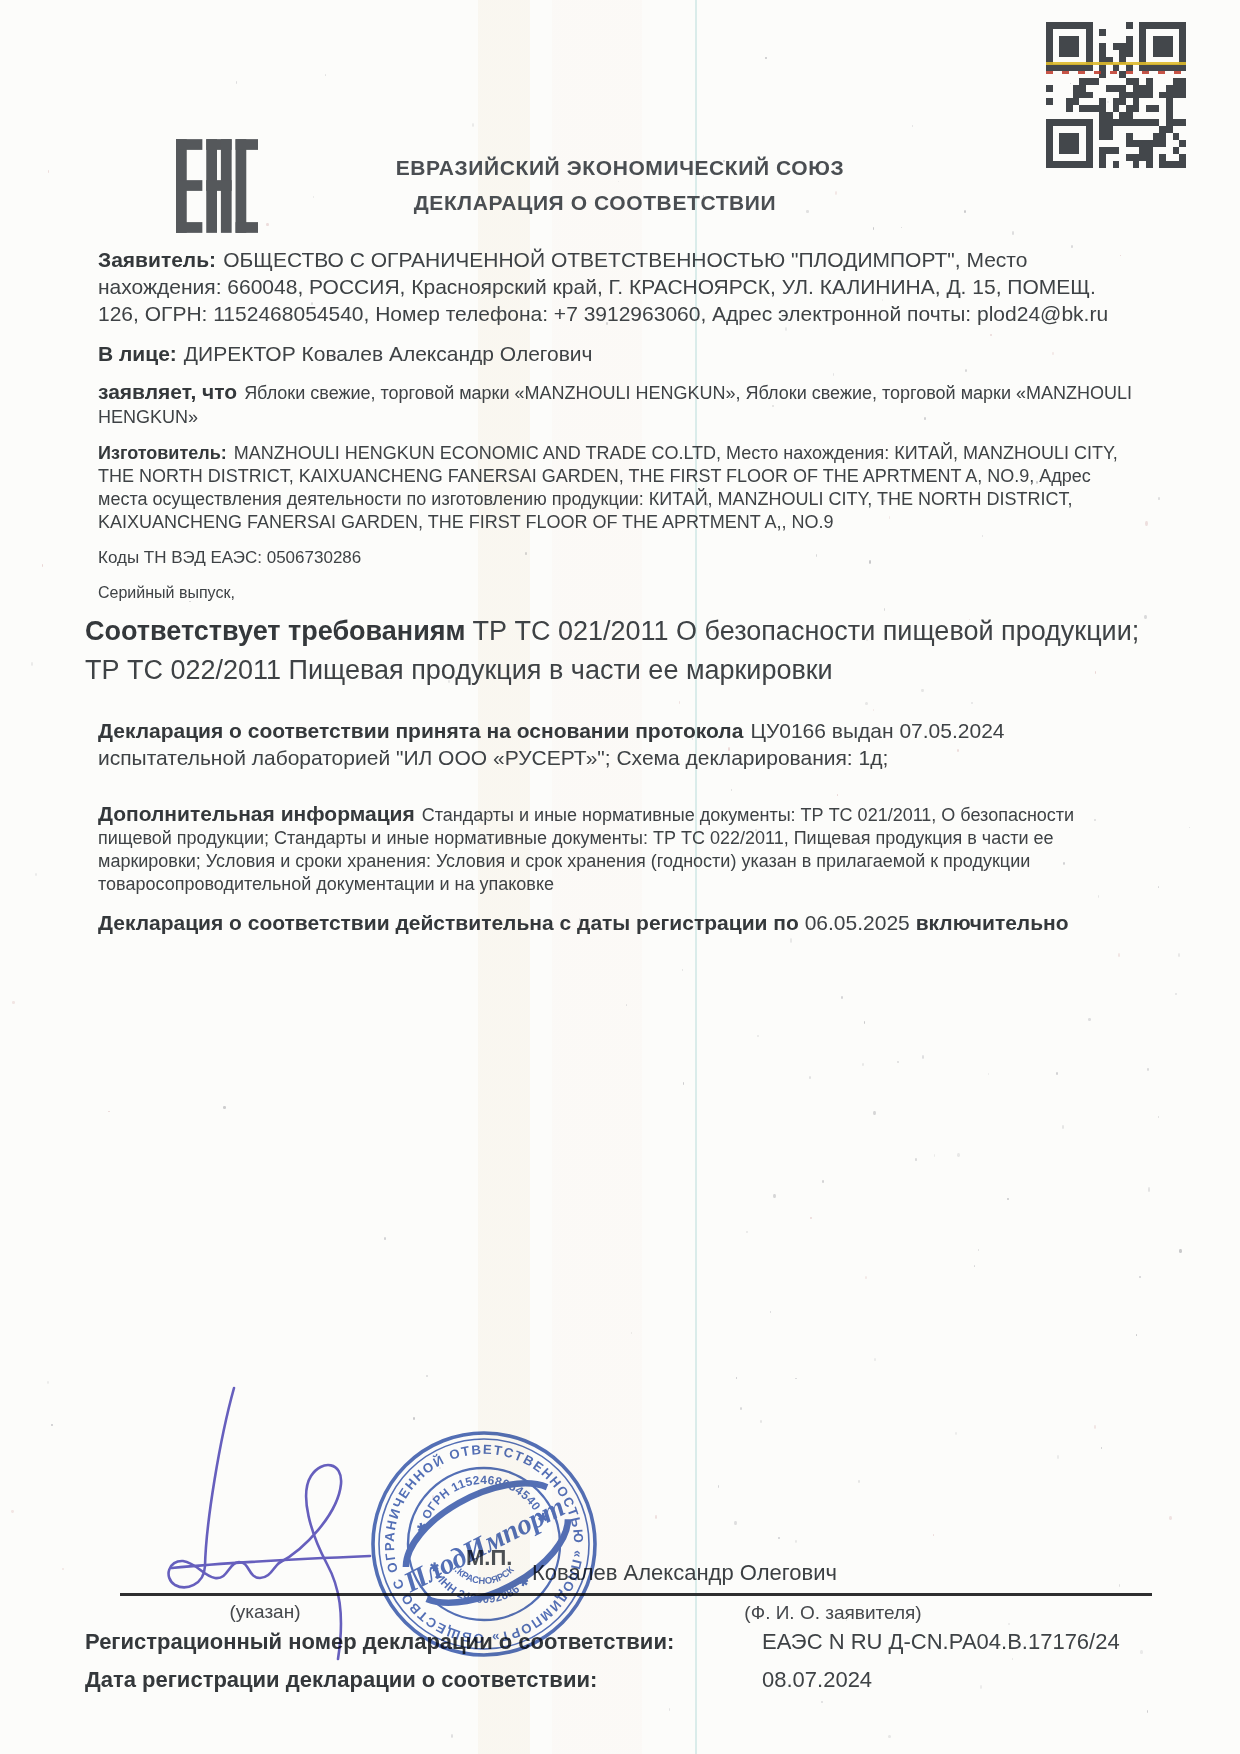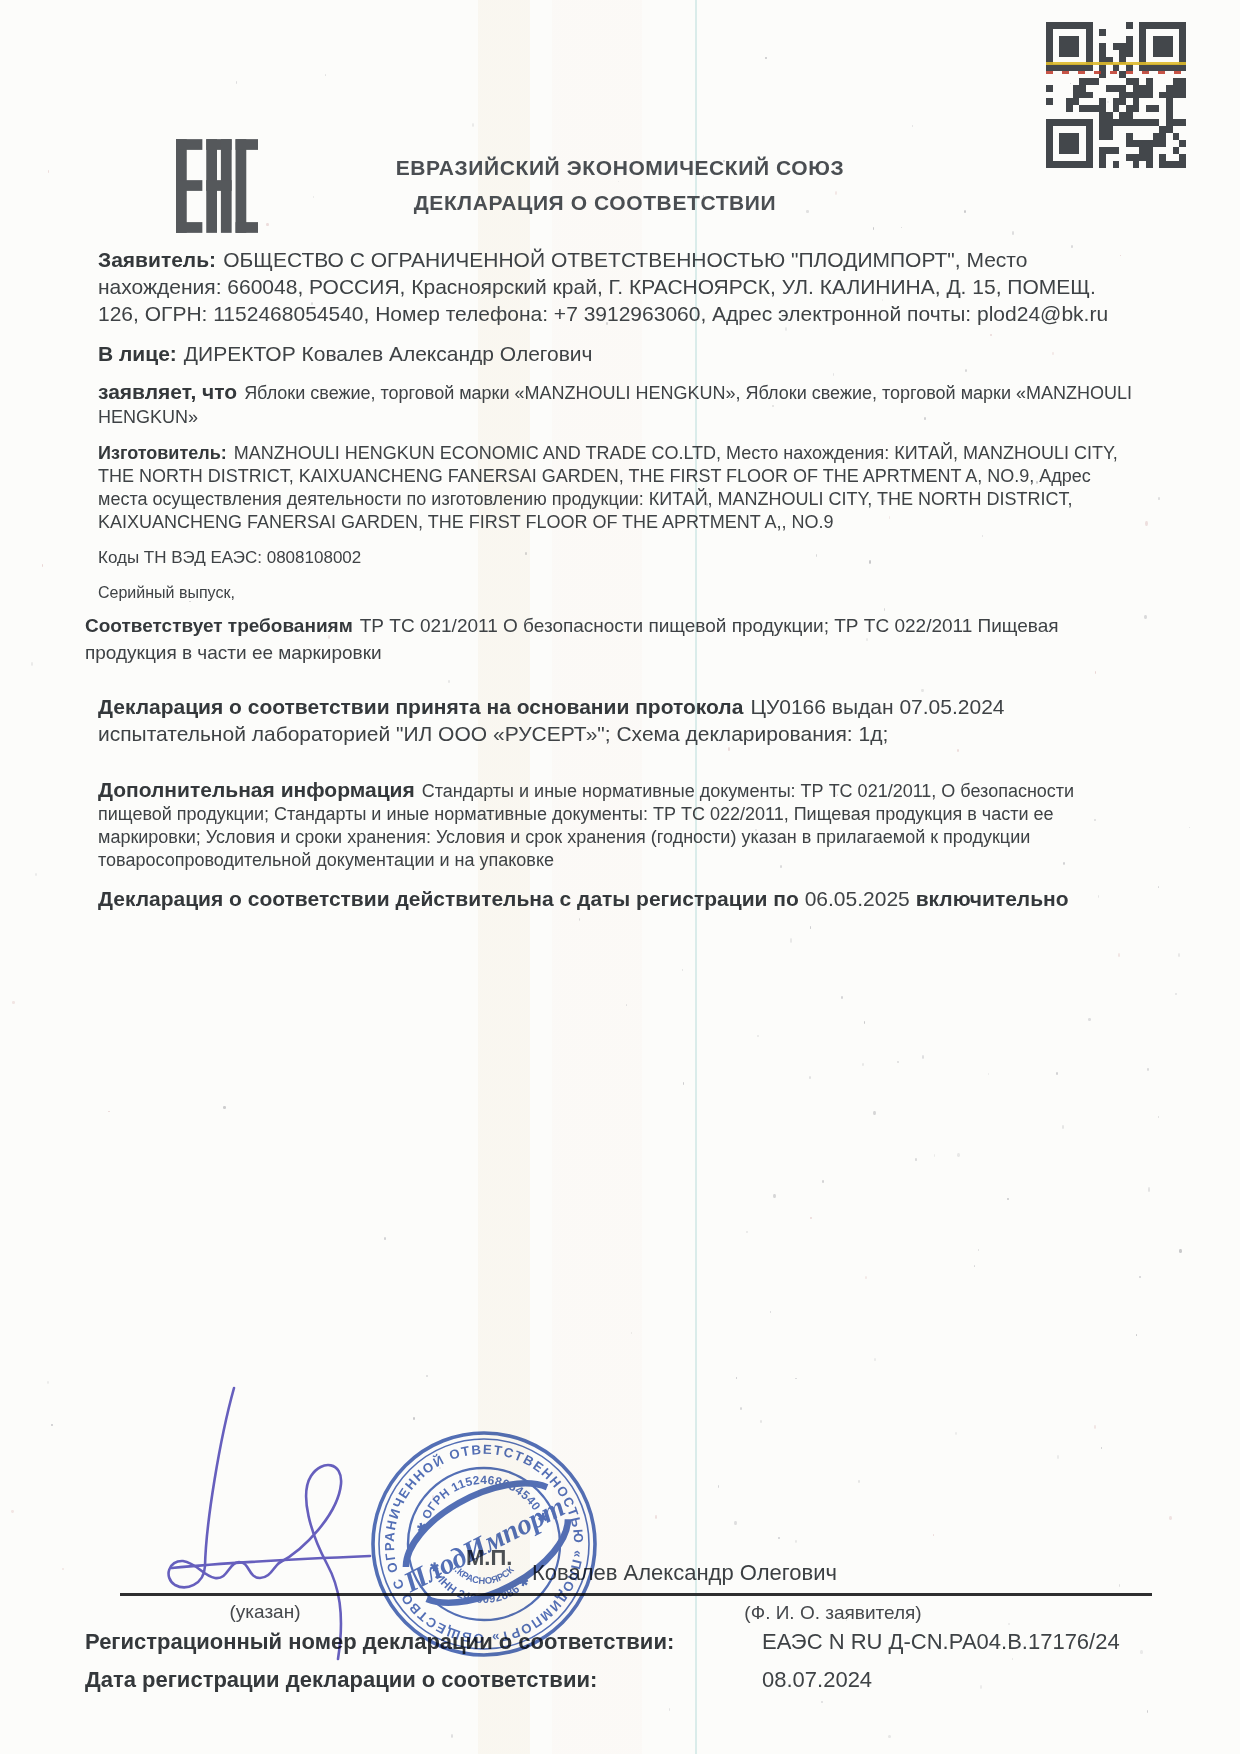--- a/index.html
+++ b/index.html
@@ -35,21 +35,21 @@
   .content{position:absolute;left:85px;top:233px;width:1068px;}
   .content p{margin:13px;}
   .lead{font-weight:bold;color:#34383b;margin-right:7px;}
   .p-applicant{font-size:21px;line-height:27px;margin-bottom:9px !important;}
   .p-person{font-size:21px;line-height:27px;margin-bottom:13px !important;}
   .p-declares{font-size:18px;line-height:24px;margin-bottom:5px !important;}
   .p-declares .lead{font-size:21px;}
   .p-manufacturer{font-size:18px;line-height:23px;}
   .p-doc,.p-codes{font-size:17px;line-height:22px;}
   .p-serial{font-size:16px;line-height:22px;margin-bottom:8px !important;}
-  .p-complies{font-size:19px;line-height:27px;margin:3px 0 27px 0 !important;}
+  .p-complies{font-size:27px;line-height:39px;margin:3px 0 27px 0 !important;}
   .p-basis{font-size:21px;line-height:27px;margin-bottom:31px !important;}
   .p-additional{font-size:18px;line-height:23px;margin-bottom:11px !important;}
   .p-additional .lead{font-size:21px;}
   .p-validity{font-size:21px;line-height:27px;font-weight:bold;color:#34383b;}
   .p-validity .val{font-weight:normal;color:#3e4245;}
 
   
   .sig-svg{position:absolute;left:112px;top:1372px;mix-blend-mode:multiply;opacity:.92;z-index:7;}
   .stamp-svg{position:absolute;left:370px;top:1430px;mix-blend-mode:multiply;opacity:.88;z-index:6;}
   .mp{position:absolute;left:466px;top:1545px;font-size:22px;font-weight:bold;color:#4b4f53;z-index:3;}
@@ -540,21 +540,21 @@
 
   <div class="content">
     <p class="p-applicant"><b class="lead">Заявитель:</b><span>ОБЩЕСТВО С ОГРАНИЧЕННОЙ ОТВЕТСТВЕННОСТЬЮ "ПЛОДИМПОРТ", Место нахождения: 660048, РОССИЯ, Красноярский край, Г. КРАСНОЯРСК, УЛ. КАЛИНИНА, Д. 15, ПОМЕЩ. 126, ОГРН: 1152468054540, Номер телефона: +7 3912963060, Адрес электронной почты: plod24@bk.ru</span></p>
 
     <p class="p-person"><b class="lead">В лице:</b><span>ДИРЕКТОР Ковалев Александр Олегович</span></p>
 
     <p class="p-declares"><b class="lead">заявляет, что</b><span>Яблоки свежие, торговой марки «MANZHOULI HENGKUN», Яблоки свежие, торговой марки «MANZHOULI HENGKUN»</span></p>
 
     <p class="p-manufacturer"><b class="lead">Изготовитель:</b><span>MANZHOULI HENGKUN ECONOMIC AND TRADE CO.LTD, Место нахождения: КИТАЙ, MANZHOULI CITY, THE NORTH DISTRICT, KAIXUANCHENG FANERSAI GARDEN, THE FIRST FLOOR OF THE APRTMENT A, NO.9, Адрес места осуществления деятельности по изготовлению продукции: КИТАЙ, MANZHOULI CITY, THE NORTH DISTRICT, KAIXUANCHENG FANERSAI GARDEN, THE FIRST FLOOR OF THE APRTMENT A,, NO.9</span></p>
 
-    <p class="p-codes">Коды ТН ВЭД ЕАЭС: 0808108002</p>
+    <p class="p-codes">Коды ТН ВЭД ЕАЭС: 0506730286</p>
     <p class="p-serial">Серийный выпуск,</p>
 
     <p class="p-complies"><b class="lead">Соответствует требованиям</b><span>ТР ТС 021/2011 О безопасности пищевой продукции; ТР ТС 022/2011 Пищевая продукция в части ее маркировки</span></p>
 
     <p class="p-basis"><b class="lead">Декларация о соответствии принята на основании протокола</b><span>ЦУ0166 выдан 07.05.2024 испытательной лабораторией "ИЛ ООО «РУСЕРТ»"; Схема декларирования: 1д;</span></p>
 
     <p class="p-additional"><b class="lead">Дополнительная информация</b><span>Стандарты и иные нормативные документы: ТР ТС 021/2011, О безопасности пищевой продукции; Стандарты и иные нормативные документы: ТР ТС 022/2011, Пищевая продукция в части ее маркировки; Условия и сроки хранения: Условия и срок хранения (годности) указан в прилагаемой к продукции товаросопроводительной документации и на упаковке</span></p>
 
     <p class="p-validity"><span>Декларация о соответствии действительна с даты регистрации по</span> <span class="val">06.05.2025</span> <span>включительно</span></p>
   </div>

